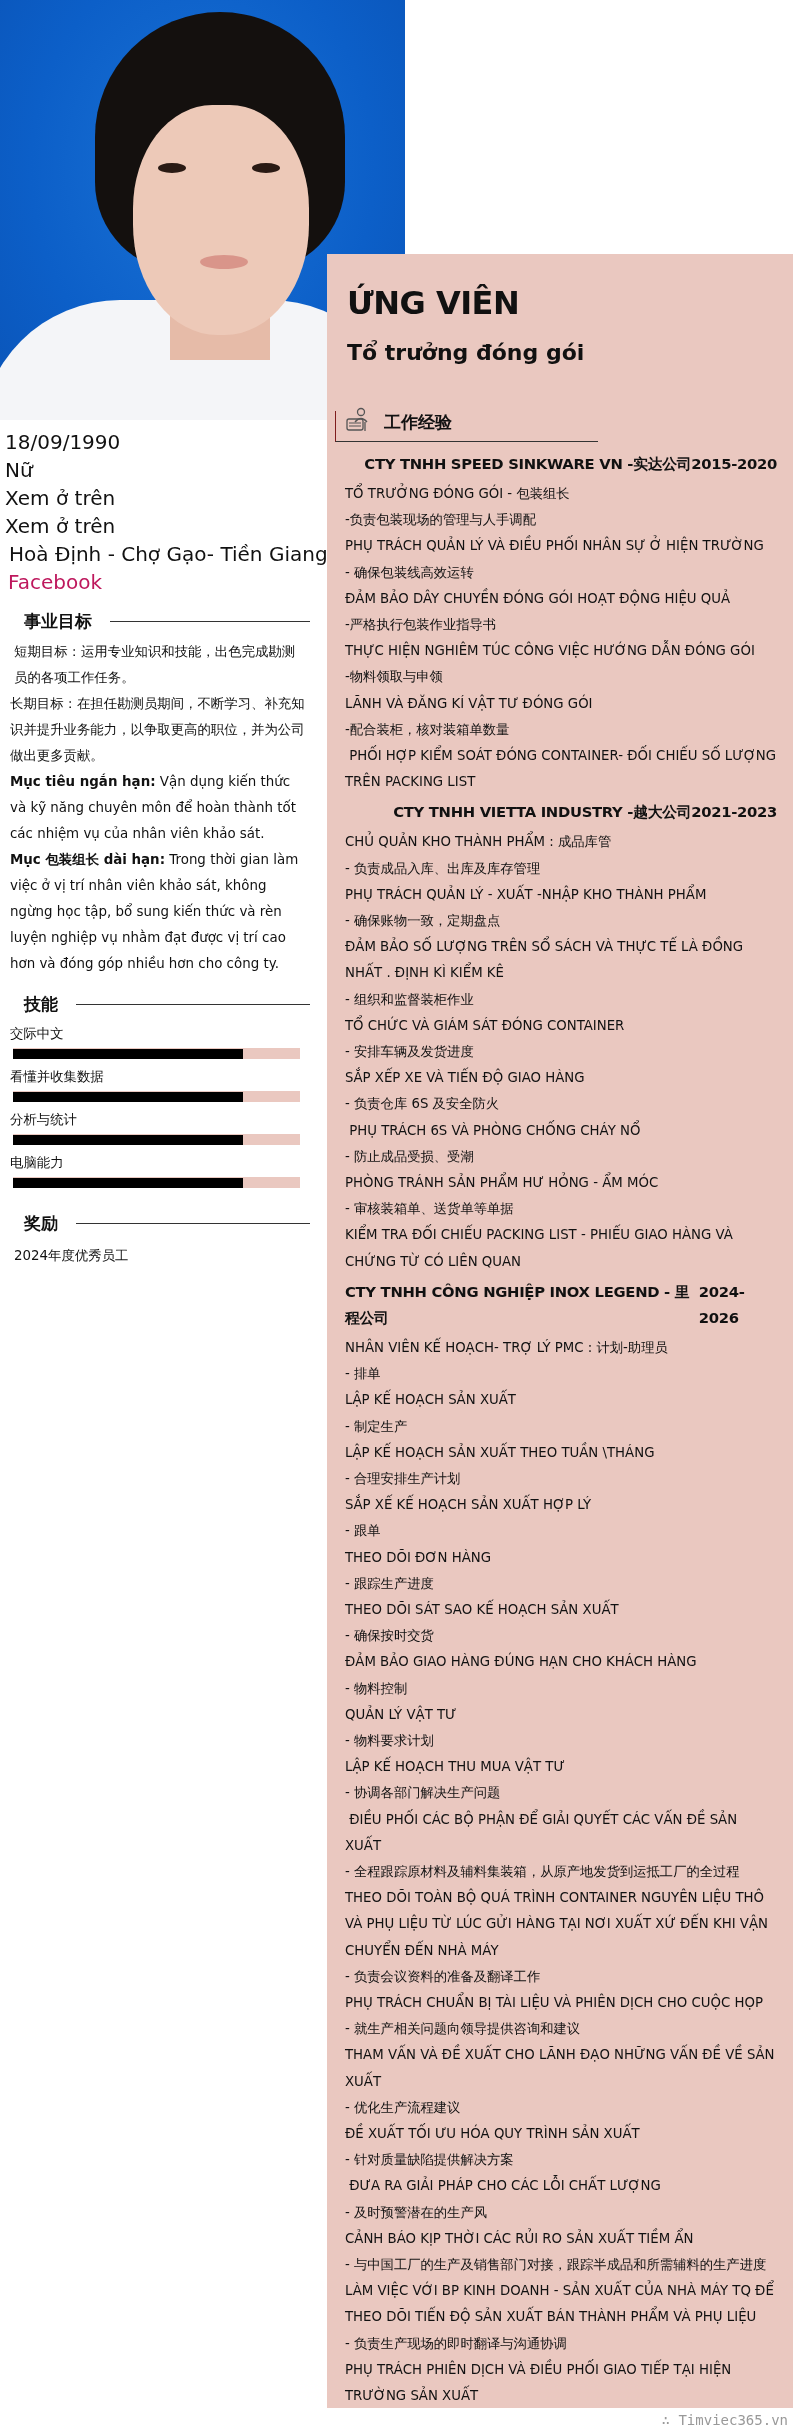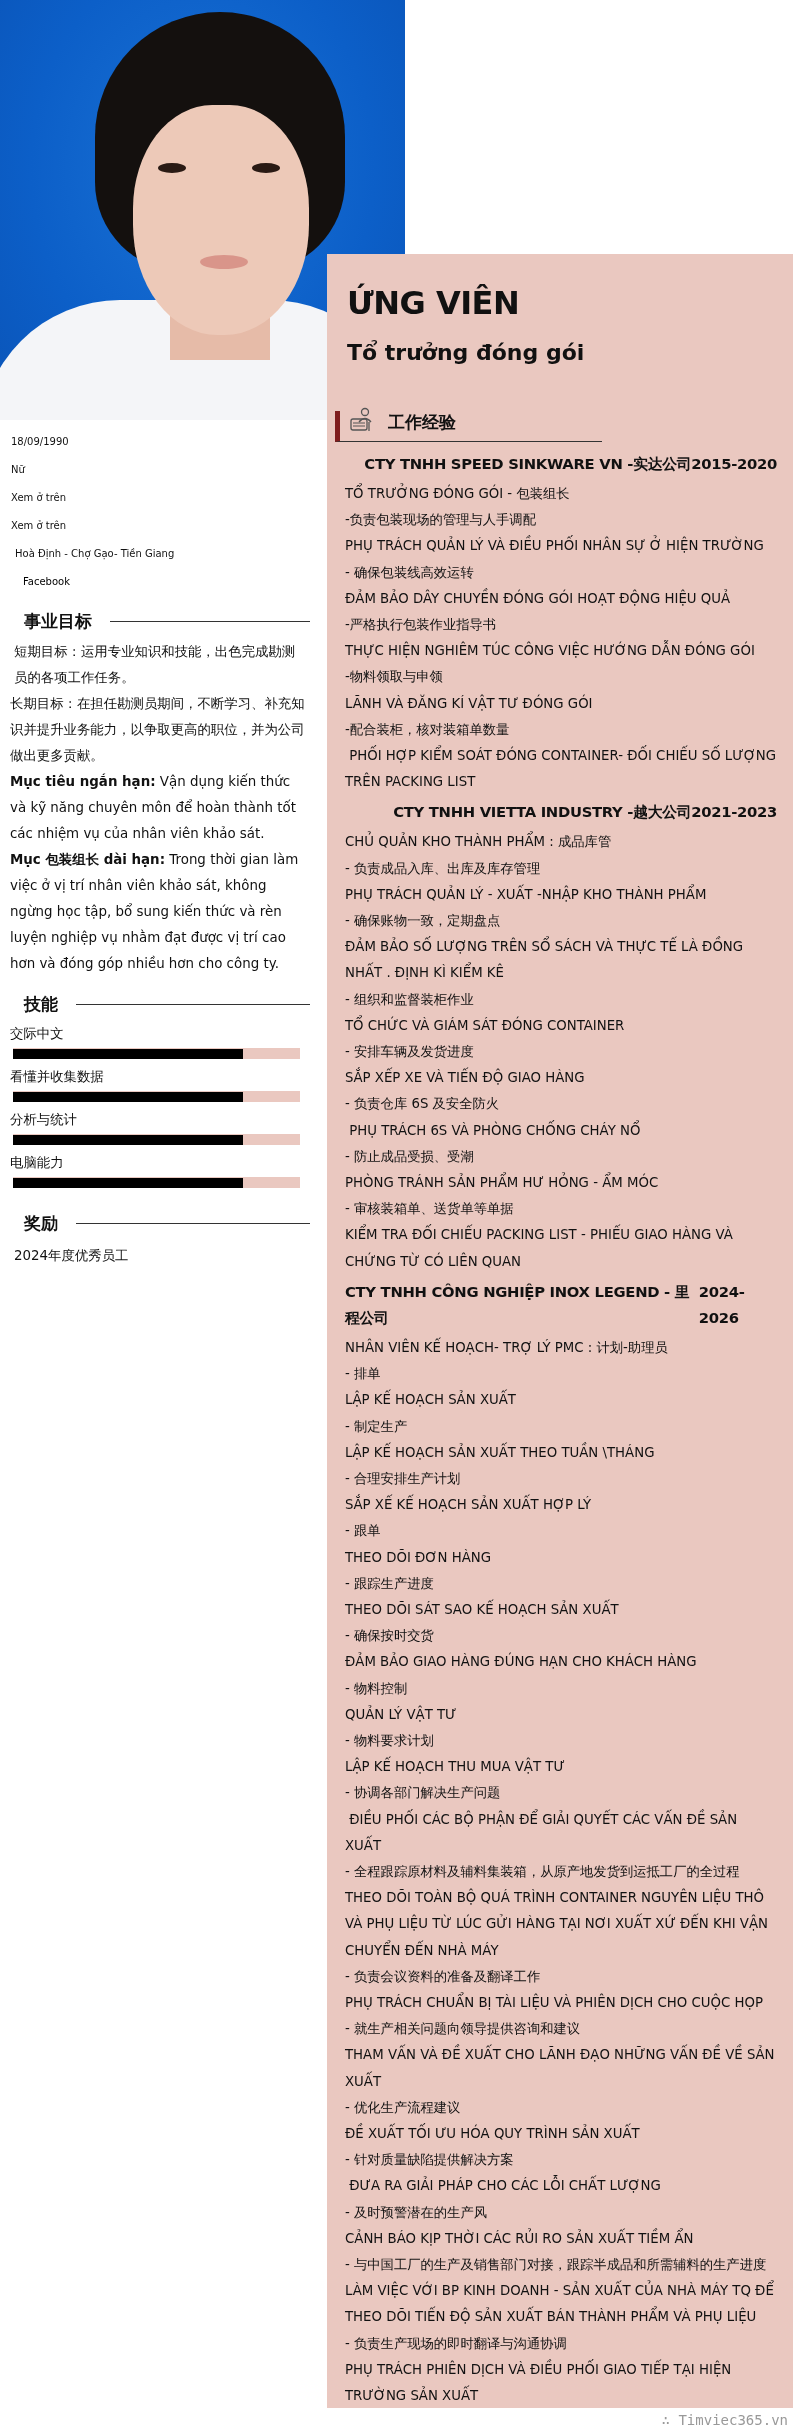--- a/index.html
+++ b/index.html
@@ -14,23 +14,23 @@
     overflow: hidden;
   }
   .photo .hair { position: absolute; left: 95px; top: 12px; width: 250px; height: 260px; border-radius: 125px 125px 90px 90px; background: #14100e; }
   .photo .face { position: absolute; left: 133px; top: 105px; width: 176px; height: 230px; border-radius: 45% 45% 48% 48%; background: #edc9b8; }
   .photo .neck { position: absolute; left: 170px; top: 300px; width: 100px; height: 60px; background: #e6bba8; }
   .photo .shirt { position: absolute; left: -20px; top: 300px; width: 430px; height: 200px; border-radius: 140px 140px 0 0; background: #f4f5f8; }
   .photo .eye { position: absolute; top: 163px; width: 28px; height: 10px; border-radius: 50%; background: #2a1a14; }
   .photo .lips { position: absolute; left: 200px; top: 255px; width: 48px; height: 14px; border-radius: 50%; background: #d9958a; }
 
   .left { position: absolute; left: 0; top: 420px; width: 320px; }
-  .info { padding: 8px 10px 0 11px; font-size: 10px; line-height: 28px; }
+  .info { padding: 8px 10px 0 5px; font-size: 20px; line-height: 28px; }
   .info .row { white-space: nowrap; }
-  .info .fb { color: #000000; padding-left: 3px; margin-left: 9px; }
+  .info .fb { color: #be185d; padding-left: 3px; }
   .info .addr { padding-left: 4px; }
 
   .sec-title { display: flex; align-items: center; margin: 18px 10px 6px 24px; }
   .sec-title h2 { font-size: 17px; font-weight: bold; margin: 0; white-space: nowrap; }
   .sec-title .rule { flex: 1; height: 1px; background: #333; margin-left: 18px; }
 
   .obj { padding: 0 12px 0 10px; font-size: 13.4px; line-height: 26px; }
   .obj b { font-weight: bold; }
 
   .skills { padding: 0 10px; }
@@ -38,21 +38,21 @@
   .skill .track { margin: 2px 0 6px 3px; height: 11px; background: #eac8c0; width: 287px; position: relative; }
   .skill .fill { position: absolute; left: 0; top: 1px; height: 10px; background: #000; }
   .award { padding: 6px 14px; font-size: 13.4px; }
 
   .panel {
     position: absolute; left: 327px; top: 254px; width: 466px; height: 2154px;
     background: #eac8c0;
   }
   .panel .name { position: absolute; left: 20px; top: 30px; font-size: 32px; font-weight: bold; letter-spacing: -0.5px; }
   .panel .role { position: absolute; left: 20px; top: 86px; font-size: 22px; font-weight: bold; }
-  .panel .exp-head { position: absolute; left: 8px; top: 157px; width: 262px; height: 30px; border-left: 5px solid #7f1d1d; border-bottom: 1px solid #333; text-decoration: underline; }
+  .panel .exp-head { position: absolute; left: 8px; top: 157px; width: 262px; height: 30px; border-left: 1px solid #7f1d1d; border-bottom: 1px solid #333; text-decoration: underline; }
   .panel .exp-head .icon { position: absolute; left: 8px; top: -5px; width: 28px; height: 28px; }
   .panel .exp-head .t { position: absolute; left: 48px; top: 0; font-size: 17px; font-weight: bold; }
 
   .jobs { position: absolute; left: 18px; top: 197px; width: 432px; }
   .job-head { display: flex; justify-content: flex-end; font-size: 14.8px; font-weight: bold; line-height: 26px; letter-spacing: -0.3px; margin-bottom: 4px; }
   .lines { font-size: 13.3px; line-height: 26.2px; margin-bottom: 4px; }
   .lines div { white-space: pre-wrap; }
 
   .watermark { position: absolute; right: 12px; top: 2412px; font-family: "DejaVu Sans Mono", monospace; font-size: 14px; color: #999; }
 </style>

